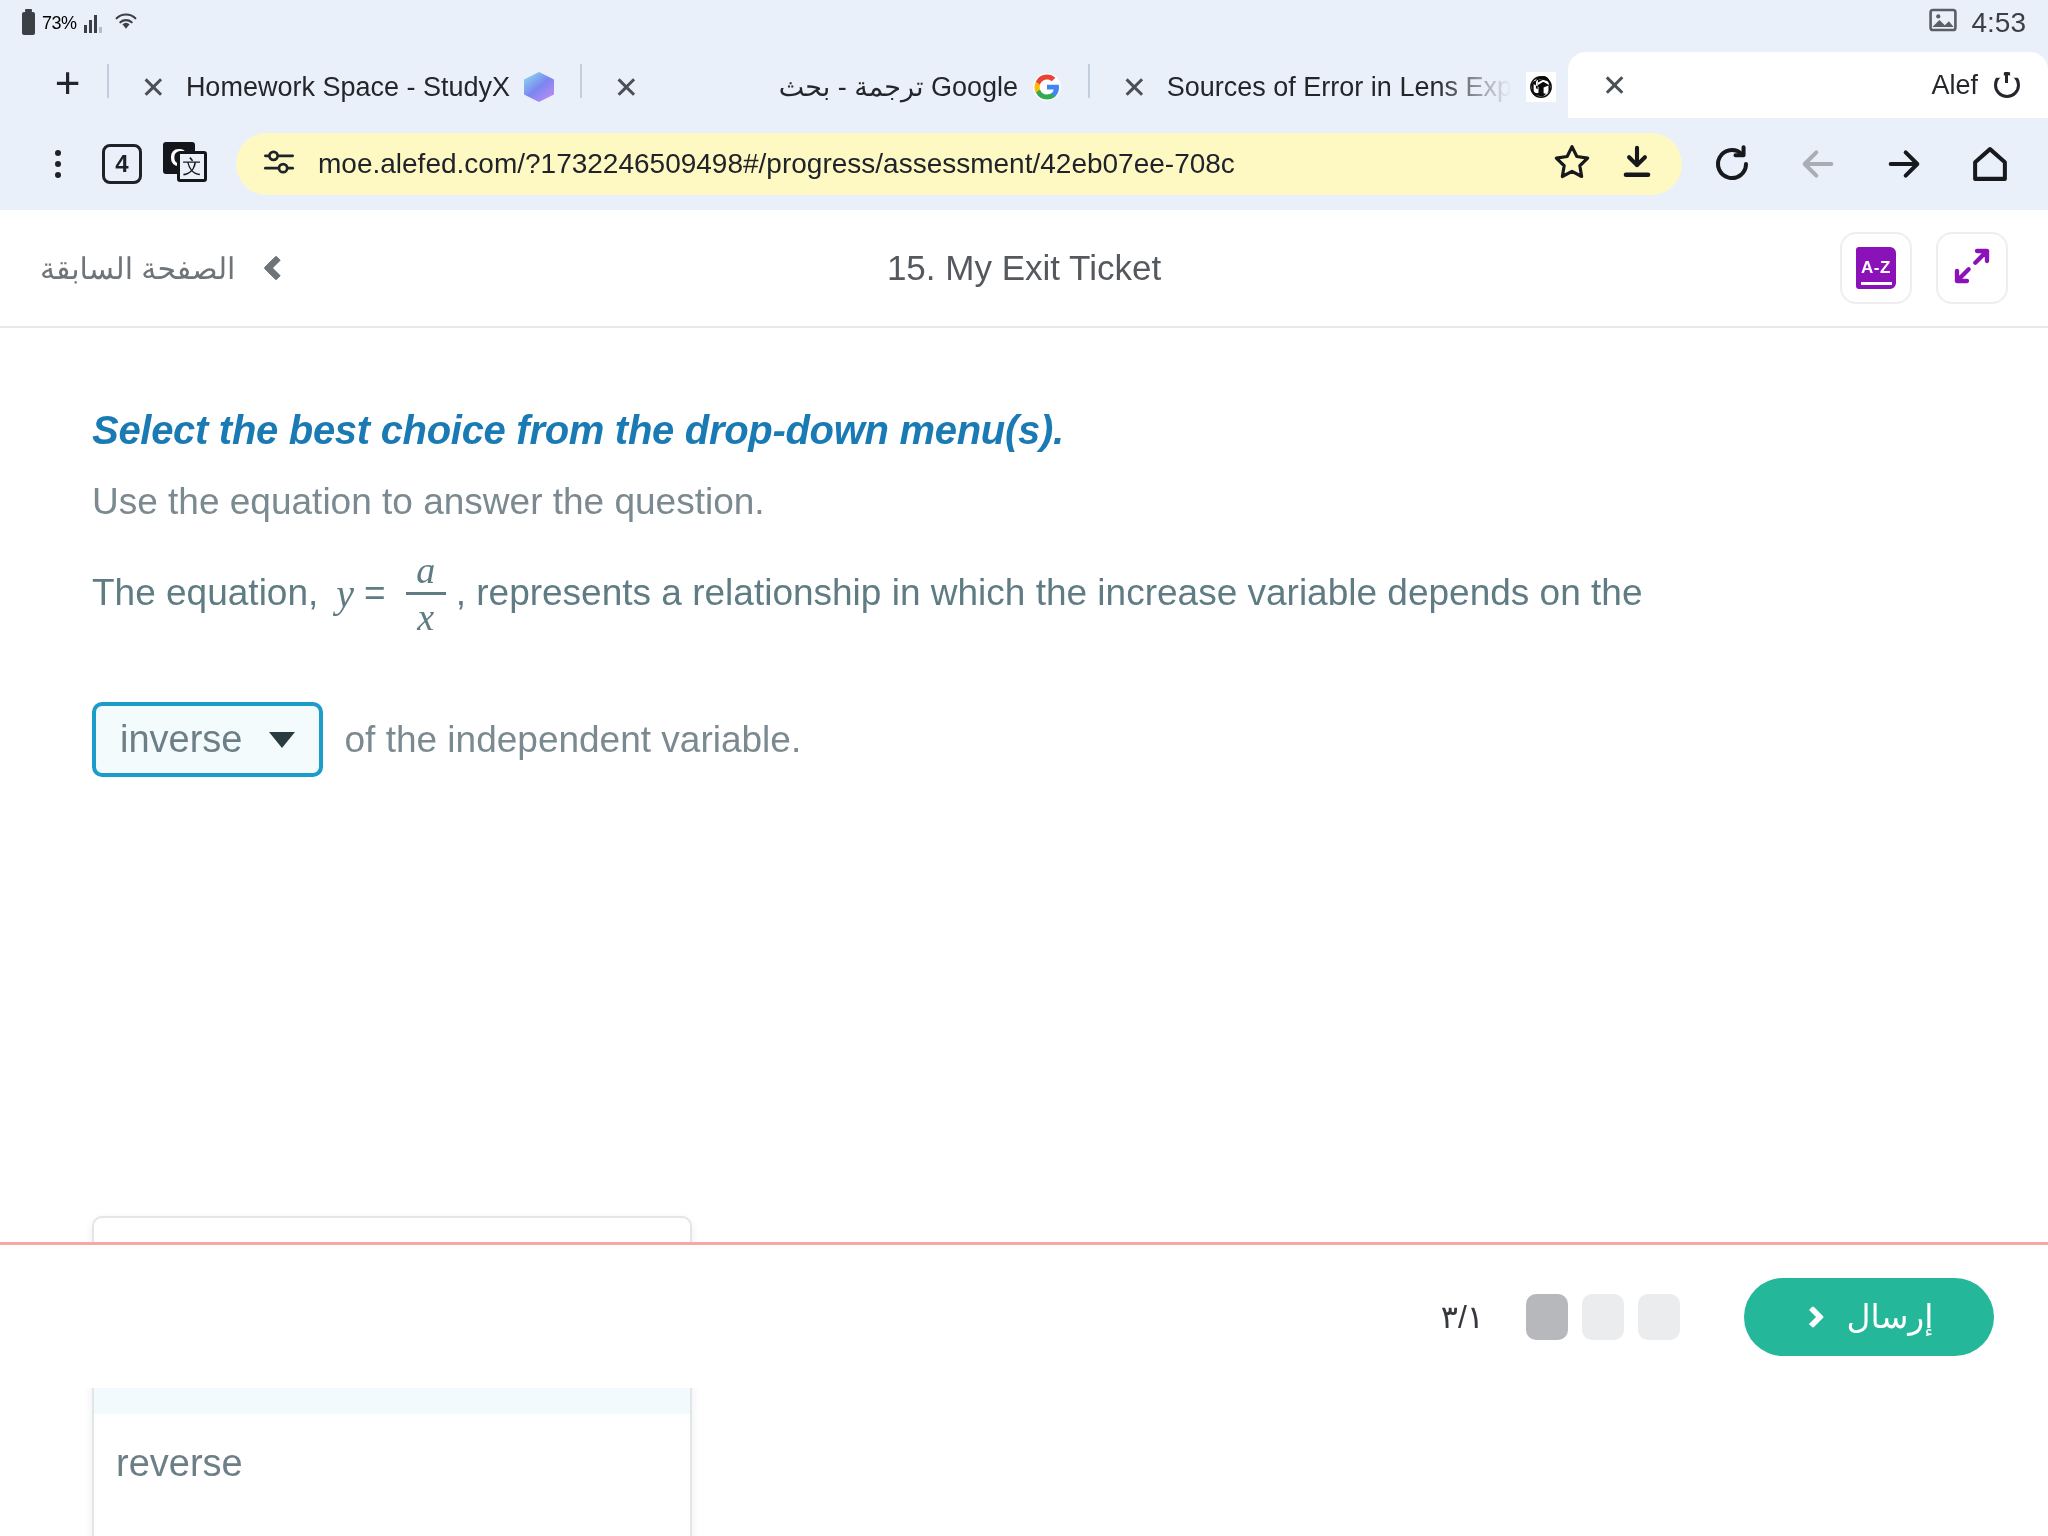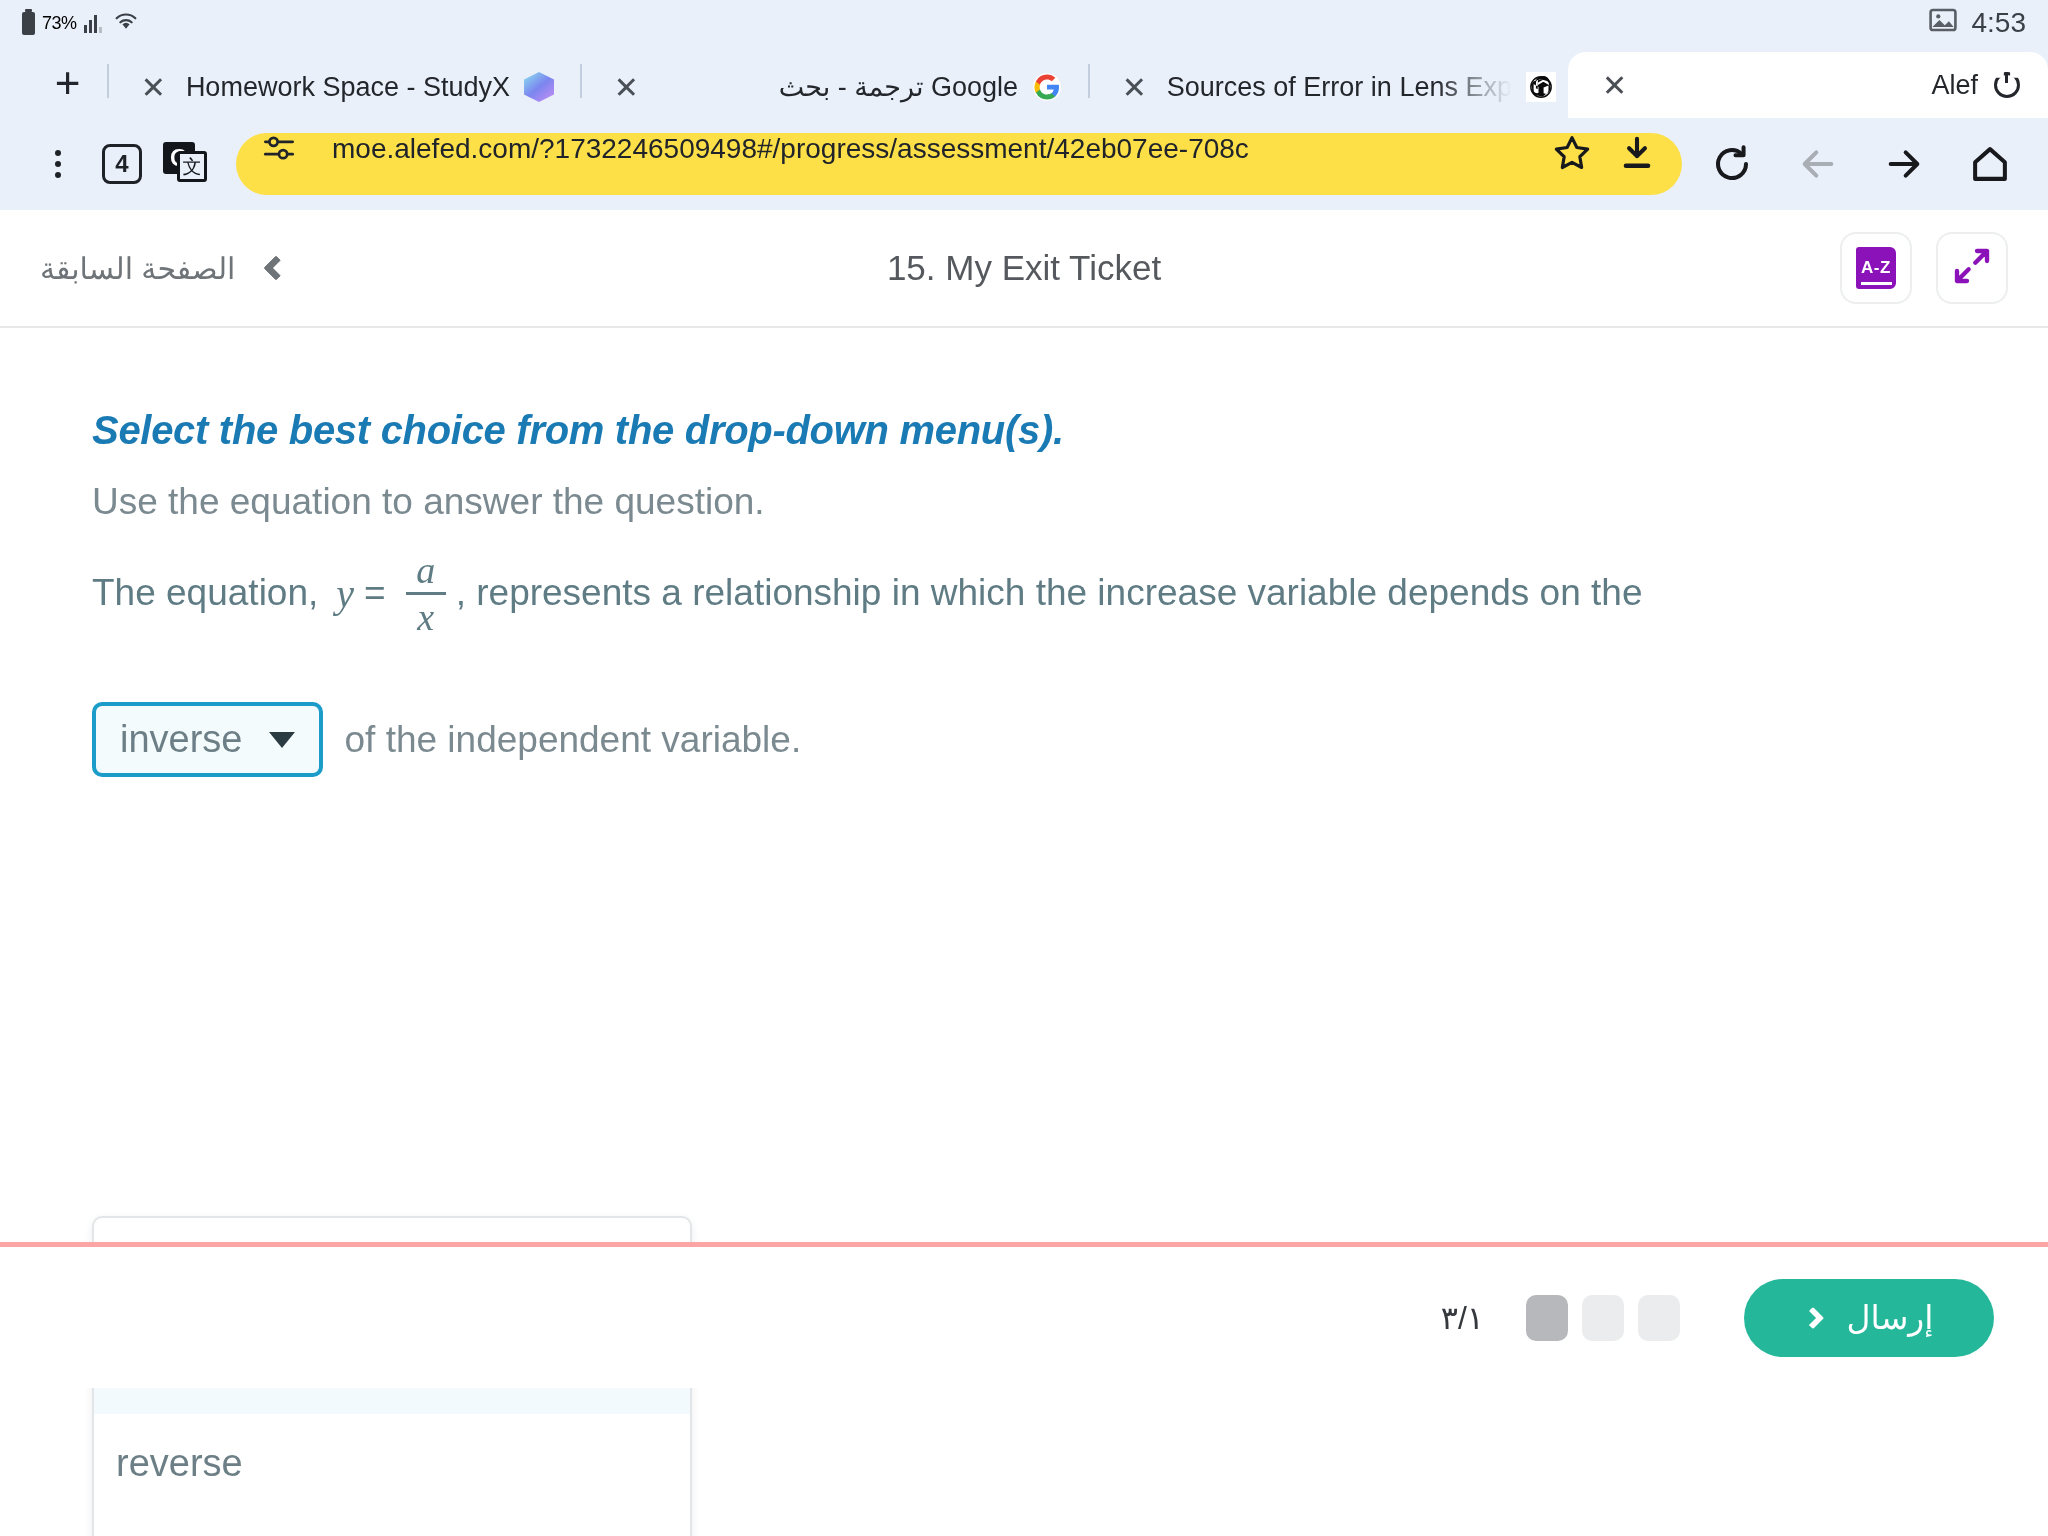--- a/index.html
+++ b/index.html
@@ -115,26 +115,26 @@
   .translate-icon .g2 {
     position:absolute; left:14px; top:9px; width:30px; height:31px;
     border:3px solid #13161a; border-radius:3px; background:#eaf0fa;
     color:#13161a; font-size:19px;
     display:flex;align-items:center;justify-content:center;
   }
 
   .omnibox {
     flex: 1 1 auto;
     height: 62px;
-    background: #fde047;
+    background: #fef9c3;
     border-radius: 32px;
-    display: flex; align-items: flex-start;
+    display: flex; align-items: center;
     padding: 0 26px 0 26px;
     margin: 0 18px;
-    gap: 36px;
+    gap: 22px;
     overflow: hidden;
   }
   .url-text {
     font-size: 28px; color: #20242a;
     white-space: nowrap; overflow: hidden;
     flex: 1 1 auto;
   }
   .omni-right { display:flex; align-items:center; gap: 26px; flex: 0 0 auto; }
 
   
@@ -241,21 +241,21 @@
     height: 98px; display: flex; align-items: center;
     padding-left: 22px;
     font-size: 38px; color: #6d7f86;
   }
   .dd-item.selected { background: #f2fafd; }
 
   
   .footer {
     position: absolute; left:0; right:0; bottom: 0;
     height: 146px;
-    border-top: 5px solid #fca5a5;
+    border-top: 3px solid #fca5a5;
     background: #fff;
     display: flex; align-items: center; justify-content: flex-end;
     padding: 0 54px;
     gap: 30px;
   }
   .page-count { font-size: 32px; color: #35393d; margin-right: 12px; }
   .dots { display: flex; gap: 14px; align-items: center; }
   .dot { width: 42px; height: 46px; border-radius: 10px; background: #ebecee; }
   .dot.filled { background: #b6b8bb; }
   .submit-btn {

